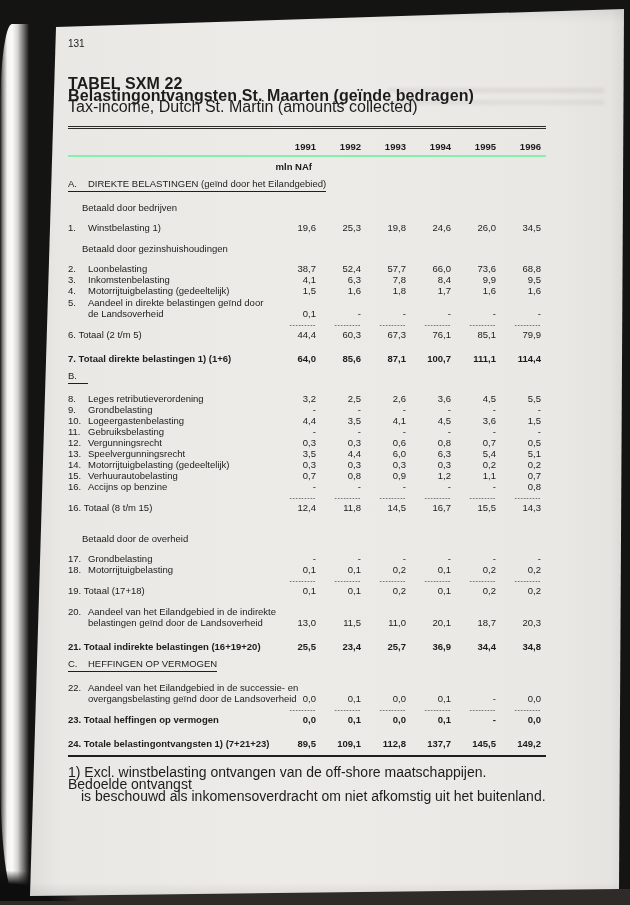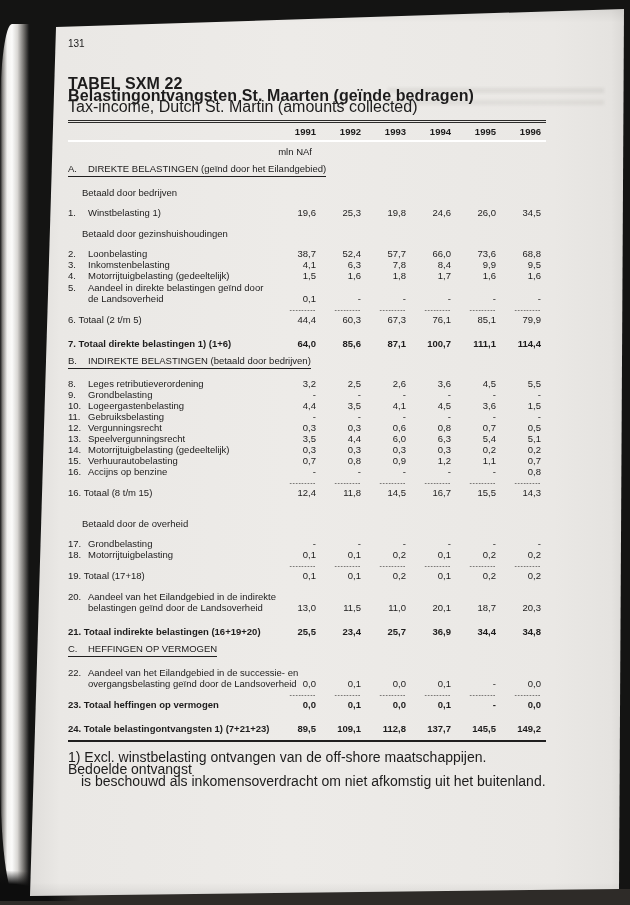--- a/index.html
+++ b/index.html
@@ -50,32 +50,32 @@
 
   .content { position: absolute; left: 68px; top: 38px; width: 478px; }
 
   .pageno { text-align: left; font-size: 10px; line-height: 11px; }
 
   .titleblock { margin-top: 29px; font-size: 16px; line-height: 11.5px; }
   .titleblock .t1, .titleblock .t2 { font-weight: 700; letter-spacing: 0.1px; }
 
   
   .thead {
-    margin-top: 7px;
+    margin-top: 13px;
     border-top: 3px double #2c2b2a;
-    border-bottom: 2px solid #ffffff;
-    padding: 3px 0 3px;
+    border-bottom: 2px solid #86efac;
+    padding: 12px 0 3px;
   }
   .trow { position: relative; display: flex; align-items: flex-end; height: 11px; font-size: 9.5px; line-height: 11px; }
   .vals { display: flex; margin-left: auto; padding-right: 5px; flex: 0 0 auto; }
   .v { width: 45px; text-align: right; white-space: nowrap; }
   .yr { font-weight: 700; }
 
   .unitrow { margin-top: 4px; }
-  .unit { font-weight: 400; padding-right: 4px; text-align: right; }
+  .unit { font-weight: 700; padding-right: 4px; text-align: right; }
 
   
   .lab { position: absolute; left: 0; bottom: 0; display: flex; white-space: nowrap; }
   .lab2 { position: absolute; left: 0; bottom: 0; display: flex; flex-direction: column; white-space: nowrap; }
   .lab2 .l1 { display: flex; }
   .lab2 .l2 { padding-left: 20px; }
   .num { display: inline-block; width: 20px; flex: 0 0 20px; }
   .grp { padding-left: 14px; }
   .item2 { height: 23px; }
   .sec { display: flex; border-bottom: 1px solid #201f1f; padding-bottom: 1.5px; white-space: nowrap; }
@@ -250,21 +250,20 @@
           <span class="v">85,6</span>
           <span class="v">87,1</span>
           <span class="v">100,7</span>
           <span class="v">111,1</span>
           <span class="v">114,4</span>
         </span>
       </div>
       <div class="trow section">
         <span class="sec">
           <span class="num">B.</span>
-          <span>INDIREKTE BELASTINGEN (betaald door bedrijven)</span>
         </span>
       </div>
       <div class="trow item gap-s">
         <span class="lab">
           <span class="num">8.</span>
           <span>Leges retributieverordening</span>
         </span>
         <span class="vals">
           <span class="v">3,2</span>
           <span class="v">2,5</span>

